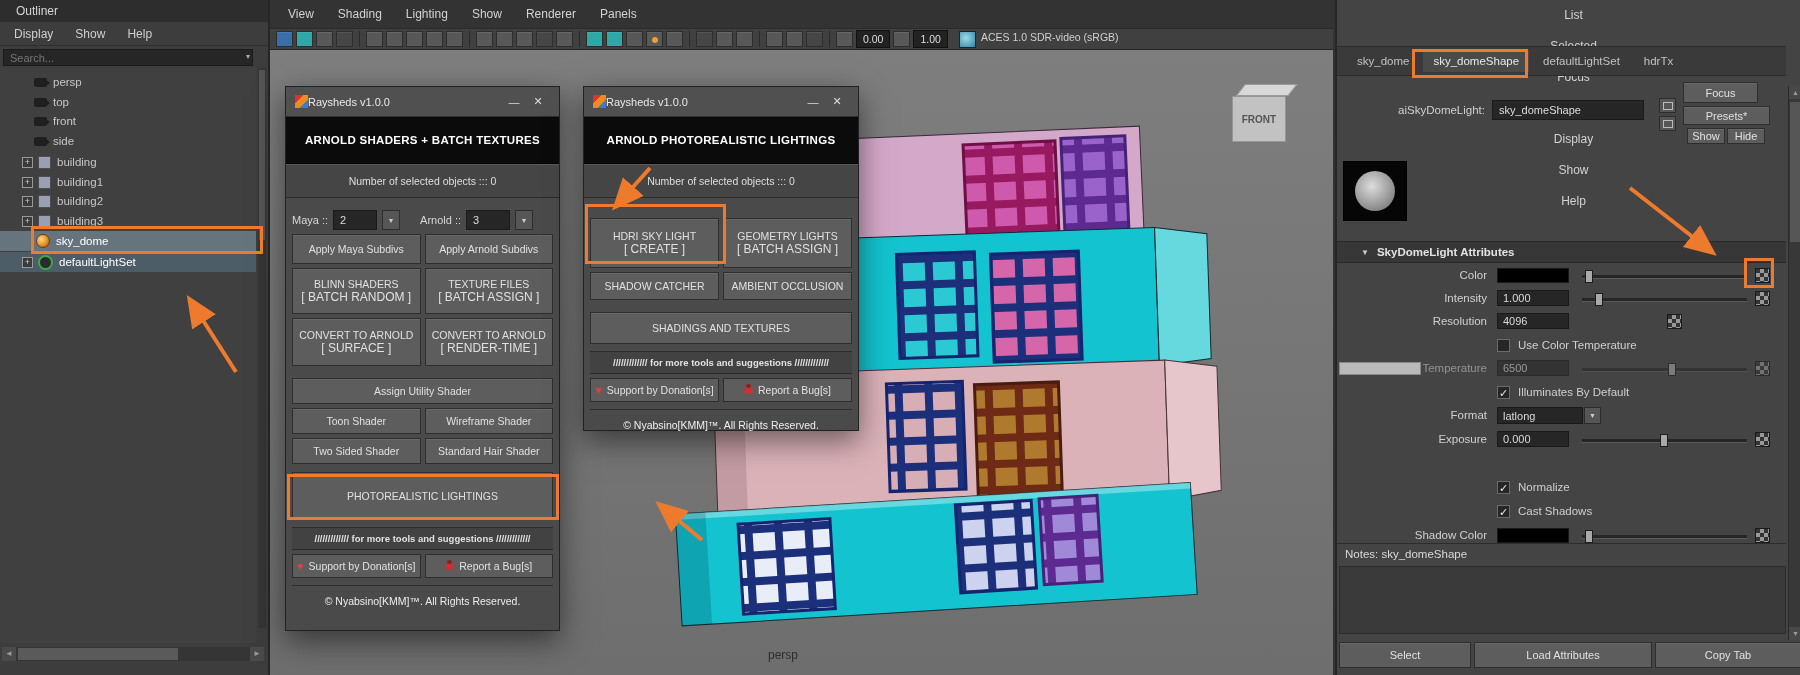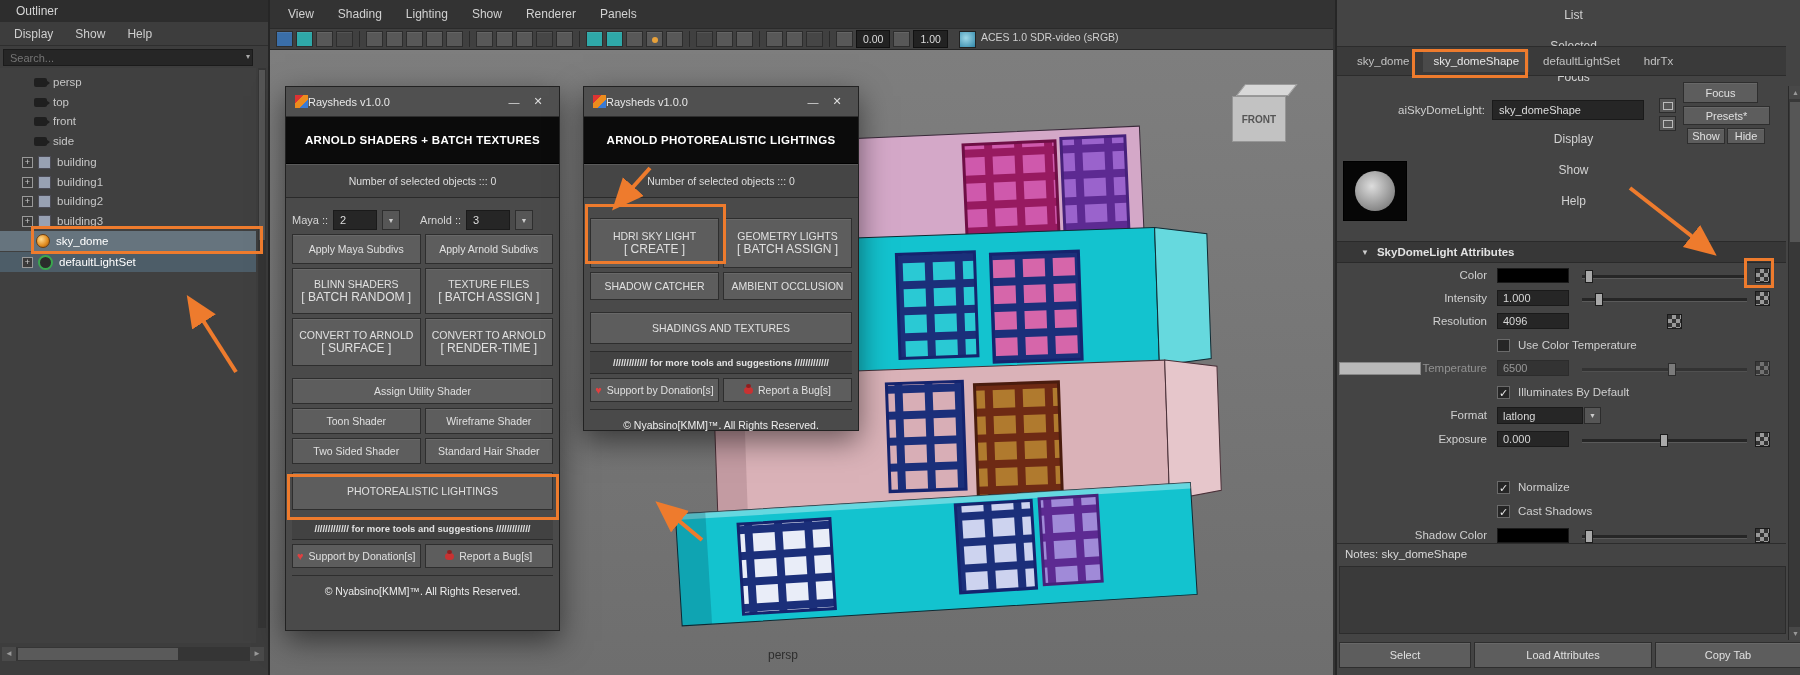--- a/index.html
+++ b/index.html
@@ -49,21 +49,21 @@
   .titlebar{height:30px;background:#505050;border-bottom:1px solid #2e2e2e;display:flex;align-items:center;gap:0;padding:0 9px;box-sizing:border-box;}
   .app-ico{width:13px;height:13px;background:linear-gradient(135deg,#d33 0 33%,#ec8c1e 33% 66%,#3a7bd5 66%);flex:none;}
   .ttl{font-size:11px;color:#e8e8e8;flex:1;}
   .wbtn{width:24px;text-align:center;color:#ddd;font-size:11px;cursor:default;}
   .hdr-band{background:#0b0b0b;color:#fff;font-weight:bold;text-align:center;font-size:11.5px;letter-spacing:.3px;padding:17px 4px;border-bottom:1px solid #000;}
   .count-band{background:#454545;border-top:1px solid #5a5a5a;border-bottom:1px solid #2a2a2a;text-align:center;font-size:10.5px;color:#dedede;padding:10px 0;}
   .dbody{padding:4px 6px;}
   .drow{display:flex;gap:4px;margin:4px 0;}
   .mbtn{flex:1;background:#5d5d5d;border:1px solid #2e2e2e;color:#e0e0e0;display:flex;flex-direction:column;align-items:center;justify-content:center;font-size:10.5px;text-align:center;box-sizing:border-box;box-shadow:inset 0 1px 0 rgba(255,255,255,.07);}
   .mbtn .l2{font-size:12px;}
-  .h26{height:26px;} .h28{height:28px;} .h30{height:30px;} .h32{height:32px;} .h38{height:38px;} .h46{height:46px;} .h48{height:48px;} .h50{height:50px;}
+  .h26{height:26px;} .h28{height:28px;} .h30{height:30px;} .h32{height:32px;} .h38{height:48px;} .h46{height:46px;} .h48{height:48px;} .h50{height:50px;}
   .lblrow{display:flex;align-items:center;gap:5px;margin:8px 0 4px 0;}
   .lblrow .lbl{font-size:11px;color:#d6d6d6;flex:none;}
   .dd{height:20px;background:#262626;border:1px solid #1a1a1a;color:#ddd;display:flex;align-items:center;padding:0 6px;width:44px;box-sizing:border-box;}
   .ddc{width:18px;height:20px;background:#565656;border:1px solid #2e2e2e;color:#ccc;font-size:7px;display:flex;align-items:center;justify-content:center;box-sizing:border-box;}
   .slash-band{text-align:center;font-size:9.5px;font-weight:bold;color:#e2e2e2;background:#424242;border-top:1px solid #2c2c2c;border-bottom:1px solid #2c2c2c;padding:5px 0;margin:7px 0 3px 0;white-space:nowrap;overflow:hidden;}
   .sup-btn{flex:1;height:24px;background:#5d5d5d;border:1px solid #2e2e2e;color:#e0e0e0;display:flex;align-items:center;justify-content:center;gap:5px;font-size:10.5px;box-sizing:border-box;}
   .heart{color:#e04040;font-size:11px;}
   .bugdot{width:9px;height:7px;background:#c83232;border-radius:50% / 60%;position:relative;}
   .bugdot:after{content:"";position:absolute;left:2px;top:-3px;width:5px;height:4px;background:#8e1f1f;border-radius:50%;}
   .copyr{border-top:1px solid #2e2e2e;margin-top:7px;text-align:center;font-size:10.5px;color:#ececec;padding:9px 0;}

